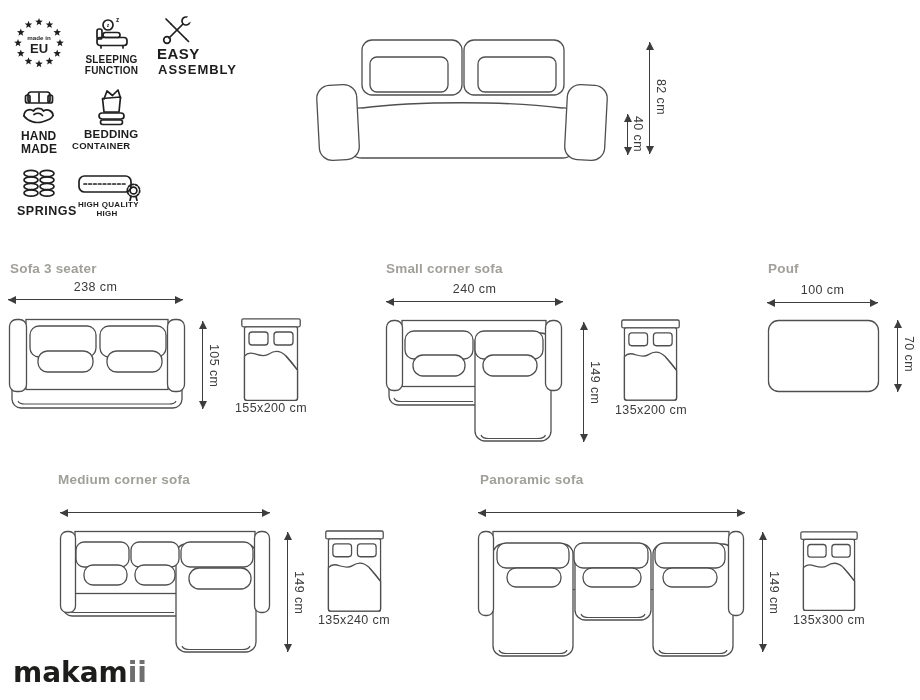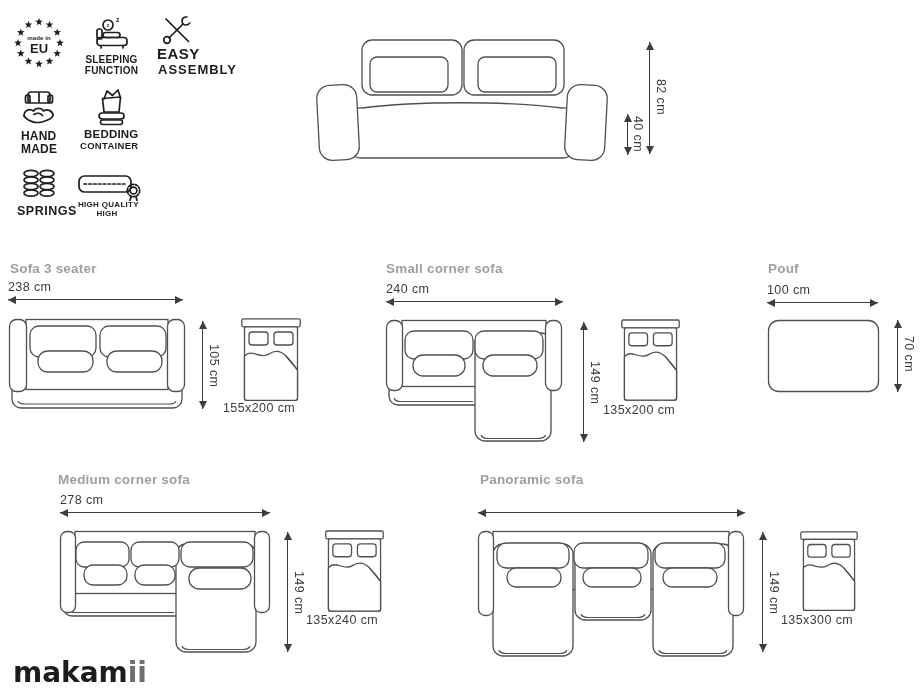--- a/index.html
+++ b/index.html
@@ -8,21 +8,21 @@
   .abs{position:absolute;}
   
   .s{fill:#fff;stroke:#4f4f4f;stroke-width:1.3;}
   .l{fill:none;stroke:#4f4f4f;stroke-width:1.1;}
   .fi{fill:none;stroke:#1f1f1f;stroke-width:1.7;stroke-linecap:round;stroke-linejoin:round;}
   .fif{fill:#1f1f1f;stroke:none;}
   svg text{font-family:"Liberation Sans",sans-serif;}
   
   .sec-title{font-size:13.5px;font-weight:bold;color:#a09f99;letter-spacing:.2px;white-space:nowrap;}
   .dim{font-size:12.5px;color:#3b3b3b;letter-spacing:.4px;white-space:nowrap;}
-  .dim-h{}
+  .dim-h{text-align:center;}
   .dim-v{writing-mode:vertical-rl;}
   .flabel{font-weight:bold;color:#1c1c1c;line-height:1.12;letter-spacing:.2px;white-space:nowrap;}
   .kapua{font-size:17px;font-weight:bold;color:#2b2b2b;letter-spacing:2.5px;text-align:center;}
   .logo{font-size:28px;font-weight:bold;color:#1d1d1b;font-family:"DejaVu Sans",sans-serif;}
   .logo .accent{color:#6f6f6f;text-align:center;}
   
   .harrow{position:absolute;height:1.2px;background:#3d3d3d;}
   .harrow::before,.harrow::after{content:"";position:absolute;top:-3.4px;width:0;height:0;
     border-top:4px solid transparent;border-bottom:4px solid transparent;}
   .harrow::before{left:0;border-right:8px solid #3d3d3d;}
@@ -100,21 +100,21 @@
     <div>MADE</div>
   </div>
 
   <svg class="abs" style="left:93px;top:87px" width="36" height="40" viewBox="0 0 36 40">
     <path class="fi" d="M11,12 L14,4 L19.5,8.5 L25,3 L27.5,11"></path>
     <path class="fi" d="M9.5,11.5 L27.5,10 L26,25 L11,25 Z"></path>
     <rect class="fi" x="6" y="26" width="25" height="6" rx="3"></rect>
     <rect class="fi" x="7.5" y="33" width="22" height="4.5" rx="2.2"></rect>
   </svg>
   <div class="abs flabel" style="left:84px;top:128px;font-size:11.5px">BEDDING</div>
-  <div class="abs flabel" style="left:80px;top:141px;font-size:9.5px;letter-spacing:.3px">CONTAINER</div>
+  <div class="abs flabel" style="left:72px;top:141px;font-size:9.5px;letter-spacing:.3px">CONTAINER</div>
 
   <svg class="abs" style="left:22px;top:168px" width="34" height="34" viewBox="0 0 34 34">
     <g class="fi" stroke-width="1.5">
       <ellipse cx="9" cy="5.5" rx="7" ry="3.2"></ellipse>
         <ellipse cx="9" cy="12" rx="7" ry="3.2"></ellipse>
       <ellipse cx="9" cy="18.5" rx="7" ry="3.2"></ellipse>
         <ellipse cx="9" cy="25" rx="7" ry="3.2"></ellipse>
       <ellipse cx="25" cy="5.5" rx="7" ry="3.2"></ellipse>
         <ellipse cx="25" cy="12" rx="7" ry="3.2"></ellipse>
       <ellipse cx="25" cy="18.5" rx="7" ry="3.2"></ellipse>
@@ -206,21 +206,20 @@
   <div class="abs sec-title" style="left:768px;top:261px">Pouf</div>
   <div class="abs dim dim-h" style="left:767px;top:283px;width:111px">100 cm</div>
   <div class="harrow" style="left:767px;top:302px;width:111px"></div>
   <svg class="abs" style="left:767px;top:319px" width="113" height="74" viewBox="0 0 113 74">
     <rect class="s" x="1.5" y="1.5" width="110" height="71" rx="10"></rect>
   </svg>
   <div class="varrow" style="left:897px;top:320px;height:72px"></div>
   <div class="abs dim dim-v" style="left:902px;top:336px">70 cm</div>
 
   <div class="abs sec-title" style="left:58px;top:472px">Medium corner sofa</div>
-  <div class="abs dim dim-h" style="left:60px;top:493px;width:210px">278 cm</div>
   <div class="harrow" style="left:60px;top:512px;width:210px"></div>
   <svg class="abs" style="left:59px;top:530px" width="212" height="124" viewBox="0 0 212 124">
     <rect class="s" x="4" y="48" width="188" height="38" rx="9"></rect>
     <path class="l" d="M9,79 Q10,82.5 16,82.5 H115"></path>
     <rect class="s" x="16" y="1.5" width="180" height="62"></rect>
     <rect class="s" x="117" y="14" width="80" height="108" rx="10"></rect>
     <path class="l" d="M123,116 Q124,119.5 131,119.5 H183 Q190,119.5 191,116"></path>
     <rect class="s" x="1.5" y="1.5" width="15" height="81" rx="6.5"></rect>
     <rect class="s" x="195.5" y="1.5" width="15" height="81" rx="6.5"></rect>
     <rect class="s" x="17" y="12" width="53" height="25" rx="8"></rect>

